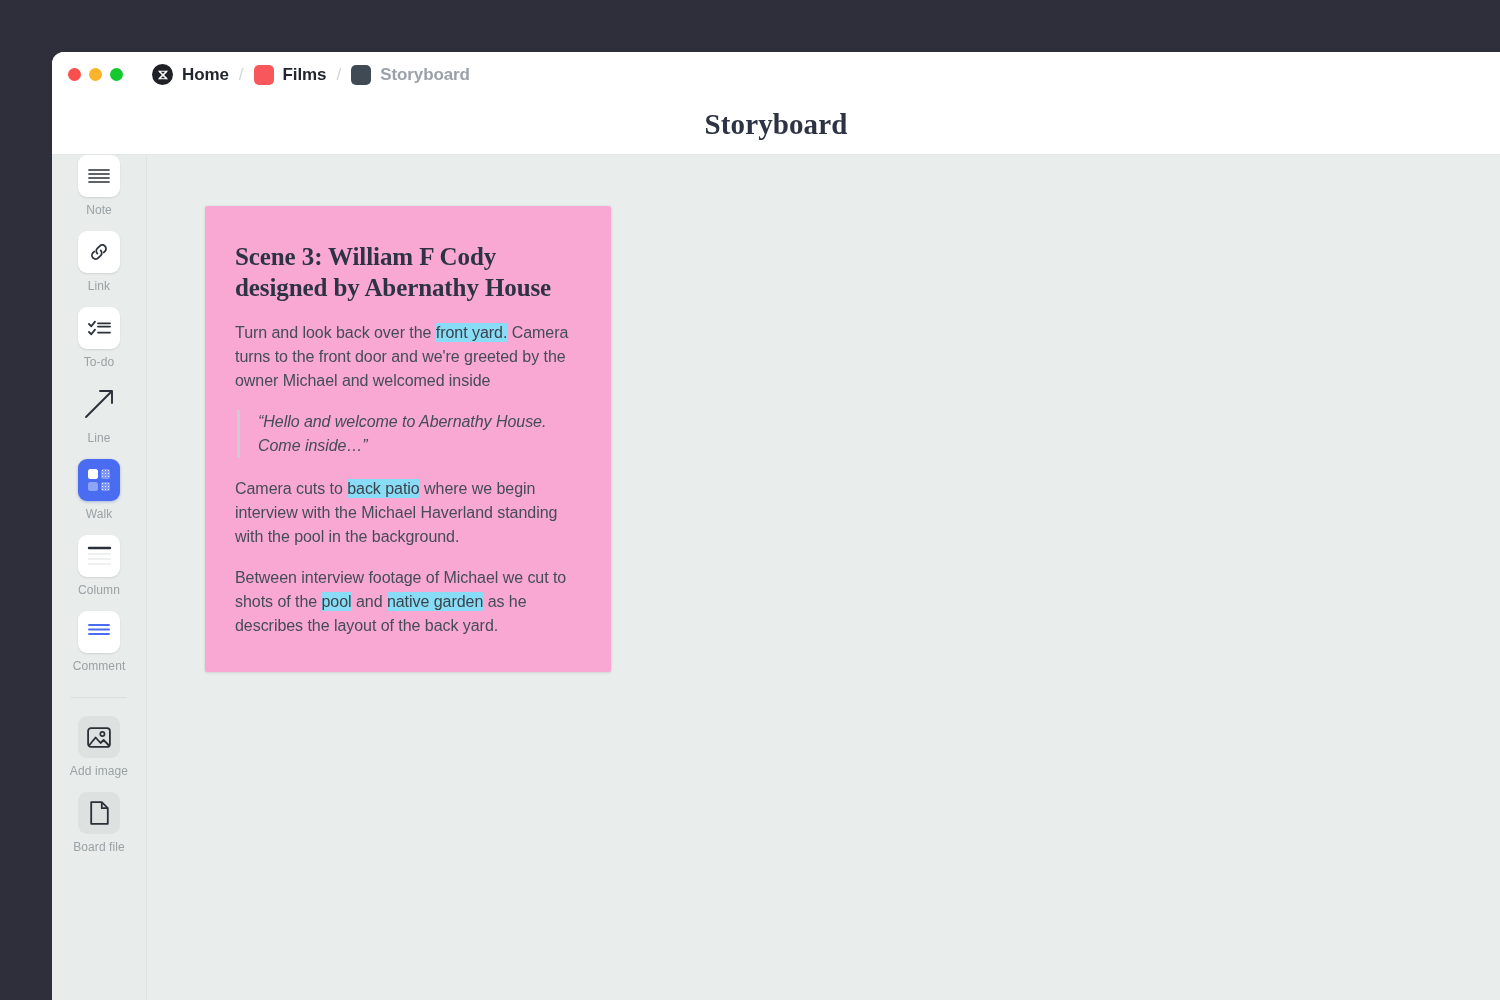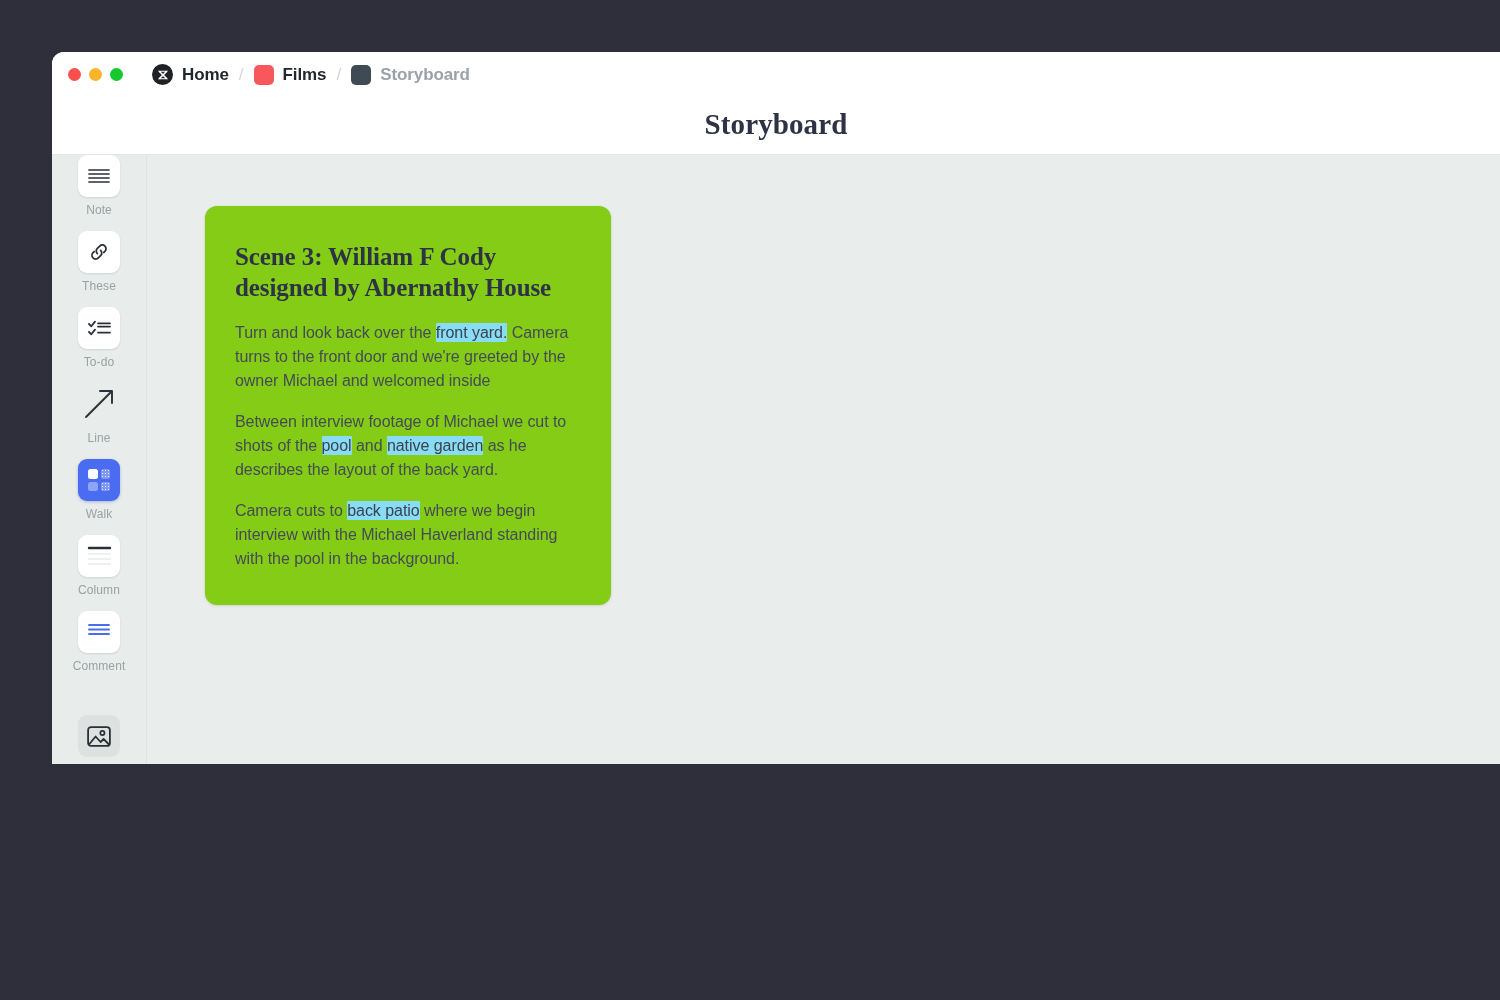--- a/index.html
+++ b/index.html
@@ -15,21 +15,21 @@
     font-family: "Liberation Sans", sans-serif;
     -webkit-font-smoothing: antialiased;
   }
 
   
   .app-window {
     position: absolute;
     left: 52px;
     top: 52px;
     width: 1448px;
-    height: 712px;
+    height: 948px;
     background: #ffffff;
     border-top-left-radius: 12px;
     overflow: hidden;
     display: flex;
     flex-direction: column;
   }
 
   
   .titlebar {
     height: 103px;
@@ -180,22 +180,22 @@
     background: #e9edec;
     position: relative;
     overflow: hidden;
   }
 
   .card {
     position: absolute;
     left: 58px;
     top: 51px;
     width: 406px;
-    background: #84cc16;
-    border-radius: 12px;
+    background: #f9a8d4;
+    border-radius: 2px;
     padding: 36px 30px 34px 30px;
     box-shadow: 0 1px 3px rgba(30,40,50,0.10), 0 0 0 1px rgba(30,40,50,0.025);
   }
 
   .card-title {
     font-family: "Liberation Serif", serif;
     font-size: 25px;
     font-weight: bold;
     line-height: 1.23;
     color: #2d3344;
@@ -296,21 +296,21 @@
 
       <div class="tool">
         <div class="tool-icon white">
           <svg width="22" height="22" viewBox="0 0 24 24" aria-hidden="true">
             <g fill="none" stroke="#2b3038" stroke-width="1.9" stroke-linecap="round">
               <path d="M10.2 13.8a4 4 0 0 1 0-5.7l2.6-2.6a4 4 0 0 1 5.7 5.7l-1.3 1.3"></path>
               <path d="M13.8 10.2a4 4 0 0 1 0 5.7l-2.6 2.6a4 4 0 0 1-5.7-5.7l1.3-1.3"></path>
             </g>
           </svg>
         </div>
-        <div class="tool-label">These</div>
+        <div class="tool-label">Link</div>
       </div>
 
       <div class="tool">
         <div class="tool-icon white">
           <svg width="23" height="17" viewBox="0 0 23 17" aria-hidden="true">
             <g stroke="#2b3038" stroke-width="1.8" fill="none" stroke-linecap="round" stroke-linejoin="round">
               <polyline points="1,4 3.3,6.3 7,1.6"></polyline>
               <polyline points="1,12 3.3,14.3 7,9.6"></polyline>
               <line x1="10" y1="3.3" x2="22" y2="3.3"></line>
               <line x1="10" y1="6.6" x2="22" y2="6.6"></line>
@@ -402,28 +402,31 @@
 
       <div class="card">
 
         <div class="card-title">Scene 3: William F Cody designed by Abernathy House</div>
 
 
         <p>
           <span>Turn and look back over the </span><mark class="hl">front yard.</mark><span> Camera turns to the front door and we're greeted by the owner Michael and welcomed inside</span>
         </p>
 
+        <blockquote>
+          <p>“Hello and welcome to Abernathy House. Come inside…”</p>
+        </blockquote>
+
+        <p>
+          <span>Camera cuts to </span><mark class="hl">back patio</mark><span> where we begin interview with the Michael Haverland standing with the pool in the background.</span>
+        </p>
 
         <p>
           <span>Between interview footage of Michael we cut to shots of the </span><mark class="hl">pool</mark><span> and </span><mark class="hl">native garden</mark><span> as he describes the layout of the back yard.</span>
         </p>
 
-        <p>
-          <span>Camera cuts to </span><mark class="hl">back patio</mark><span> where we begin interview with the Michael Haverland standing with the pool in the background.</span>
-        </p>
-
 
 
       </div>
     </div>
 
   </div>
 </div>
 
 </body></html>

